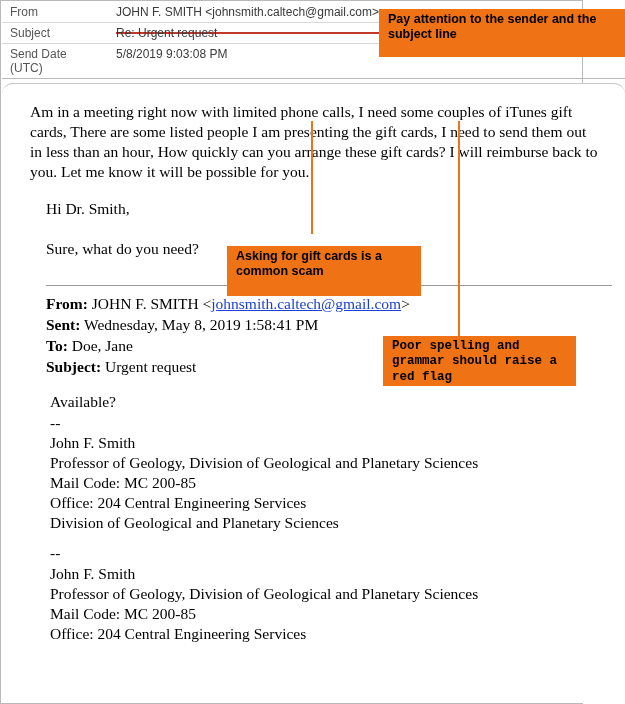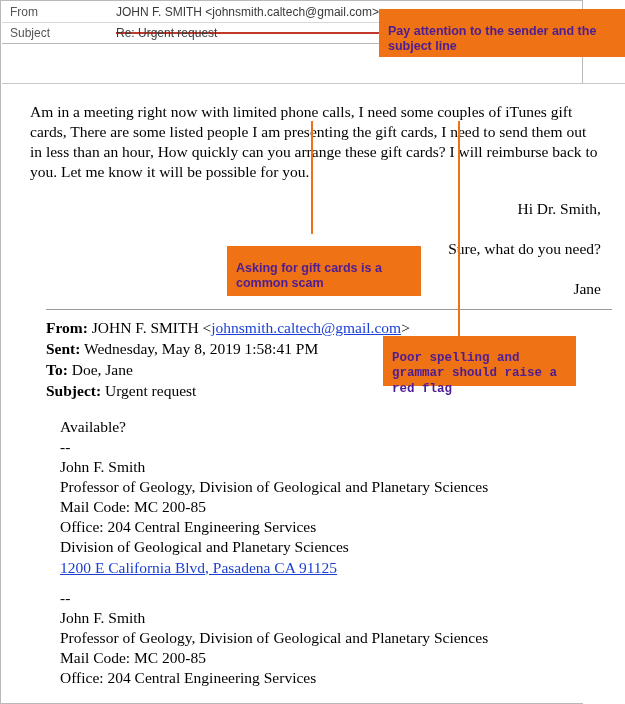--- a/index.html
+++ b/index.html
@@ -61,65 +61,66 @@
   
   .body-wrap {
     position: absolute;
     left: 1px;
     top: 82px;
     width: 623px;
     height: 620px;
     background: #ffffff;
     border-top: 1px solid #c7c7c7;
     box-sizing: border-box;
+    border-radius: 11px;
   }
   .body-inner {
     padding: 18px 24px 0 28px;
     font-size: 15.5px;
     line-height: 1.30;
   }
   .para {
     margin: 0 0 16px 0;
     text-align: left;
   }
   .quoted-line { margin: 0 0 10px 0; }
-  .indent { margin-left: 16px; text-align: right; }
+  .indent { margin-left: 16px; }
   .gap-sm { height: 10px; }
   .gap-md { height: 14px; }
 
   hr.divider {
     border: none;
     border-top: 1px solid #9a9a9a;
     margin: 6px 0 8px 16px;
     width: 566px;
   }
 
   .meta { margin-left: 16px; }
   .meta .row { margin: 0 0 1px 0; }
   .meta b { font-weight: bold; }
 
   a.link {
     color: #1a3fd6;
     text-decoration: underline;
   }
   a.link.addr { color: #1c3fd0; }
 
-  .sig { margin-left: 30px; }
+  .sig { margin-left: 20px; }
   .sig .row { margin: 0; }
 
   
   .anno {
     position: absolute;
     background: #ef7215;
-    color: #4c1d95;
+    color: #000000;
     font-family: "Liberation Sans", sans-serif;
     font-size: 12.5px;
     line-height: 1.22;
     font-weight: bold;
-    padding: 15px 9px;
+    padding: 3px 9px;
     box-sizing: border-box;
     z-index: 5;
   }
   #anno-sender {
     left: 378px; top: 8px;
     width: 246px; height: 48px;
   }
   #anno-giftcards {
     left: 226px; top: 245px;
     width: 194px; height: 50px;
@@ -150,34 +151,37 @@
   <table class="hdr">
     <tbody>
         <tr>
       <td class="label">From</td>
       <td class="value from-value"><span class="underline-red">JOHN F. SMITH &lt;johnsmith.caltech@gmail.com&gt;</span></td>
     </tr>
     <tr>
       <td class="label">Subject</td>
       <td class="value">Re: Urgent request</td>
     </tr>
+    <tr>
+      <td class="label">Send Date (UTC)</td>
+      <td class="value">5/8/2019 9:03:08 PM</td>
+    </tr>
   </tbody>
     </table>
 
   <div class="body-wrap">
     <div class="body-inner">
 
       <p class="para">Am in a meeting right now with limited phone calls, I need some couples of iTunes gift cards, There are some listed people I am presenting the gift cards, I need to send them out in less than an hour, How quickly can you arrange these gift cards? I will reimburse back to you. Let me know it will be possible for you.</p>
 
 
       <p class="quoted-line indent">Hi Dr. Smith,</p>
       <div class="gap-sm"></div>
       <p class="quoted-line indent">Sure, what do you need?</p>
       <div class="gap-sm"></div>
-      <p class="quoted-line indent">Jane</p>
 
       <hr class="divider">
 
       <div class="meta">
         <div class="row">
           <b>From:</b>
           <span>JOHN F. SMITH &lt;</span><a class="link" href="#">johnsmith.caltech@gmail.com</a><span>&gt;</span>
         </div>
         <div class="row">
           <b>Sent:</b>
@@ -196,21 +200,20 @@
       <div class="gap-md"></div>
 
       <div class="sig">
         <div class="row">Available?</div>
         <div class="row">--</div>
         <div class="row">John F. Smith</div>
         <div class="row">Professor of Geology, Division of Geological and Planetary Sciences</div>
         <div class="row">Mail Code: MC 200-85</div>
         <div class="row">Office: 204 Central Engineering Services</div>
         <div class="row">Division of Geological and Planetary Sciences</div>
-        <div class="row"><a class="link addr" href="#">1200 E California Blvd, Pasadena CA 91125</a></div>
       </div>
 
       <div class="gap-sm"></div>
 
       <div class="sig">
         <div class="row">--</div>
         <div class="row">John F. Smith</div>
         <div class="row">Professor of Geology, Division of Geological and Planetary Sciences</div>
         <div class="row">Mail Code: MC 200-85</div>
         <div class="row">Office: 204 Central Engineering Services</div>

